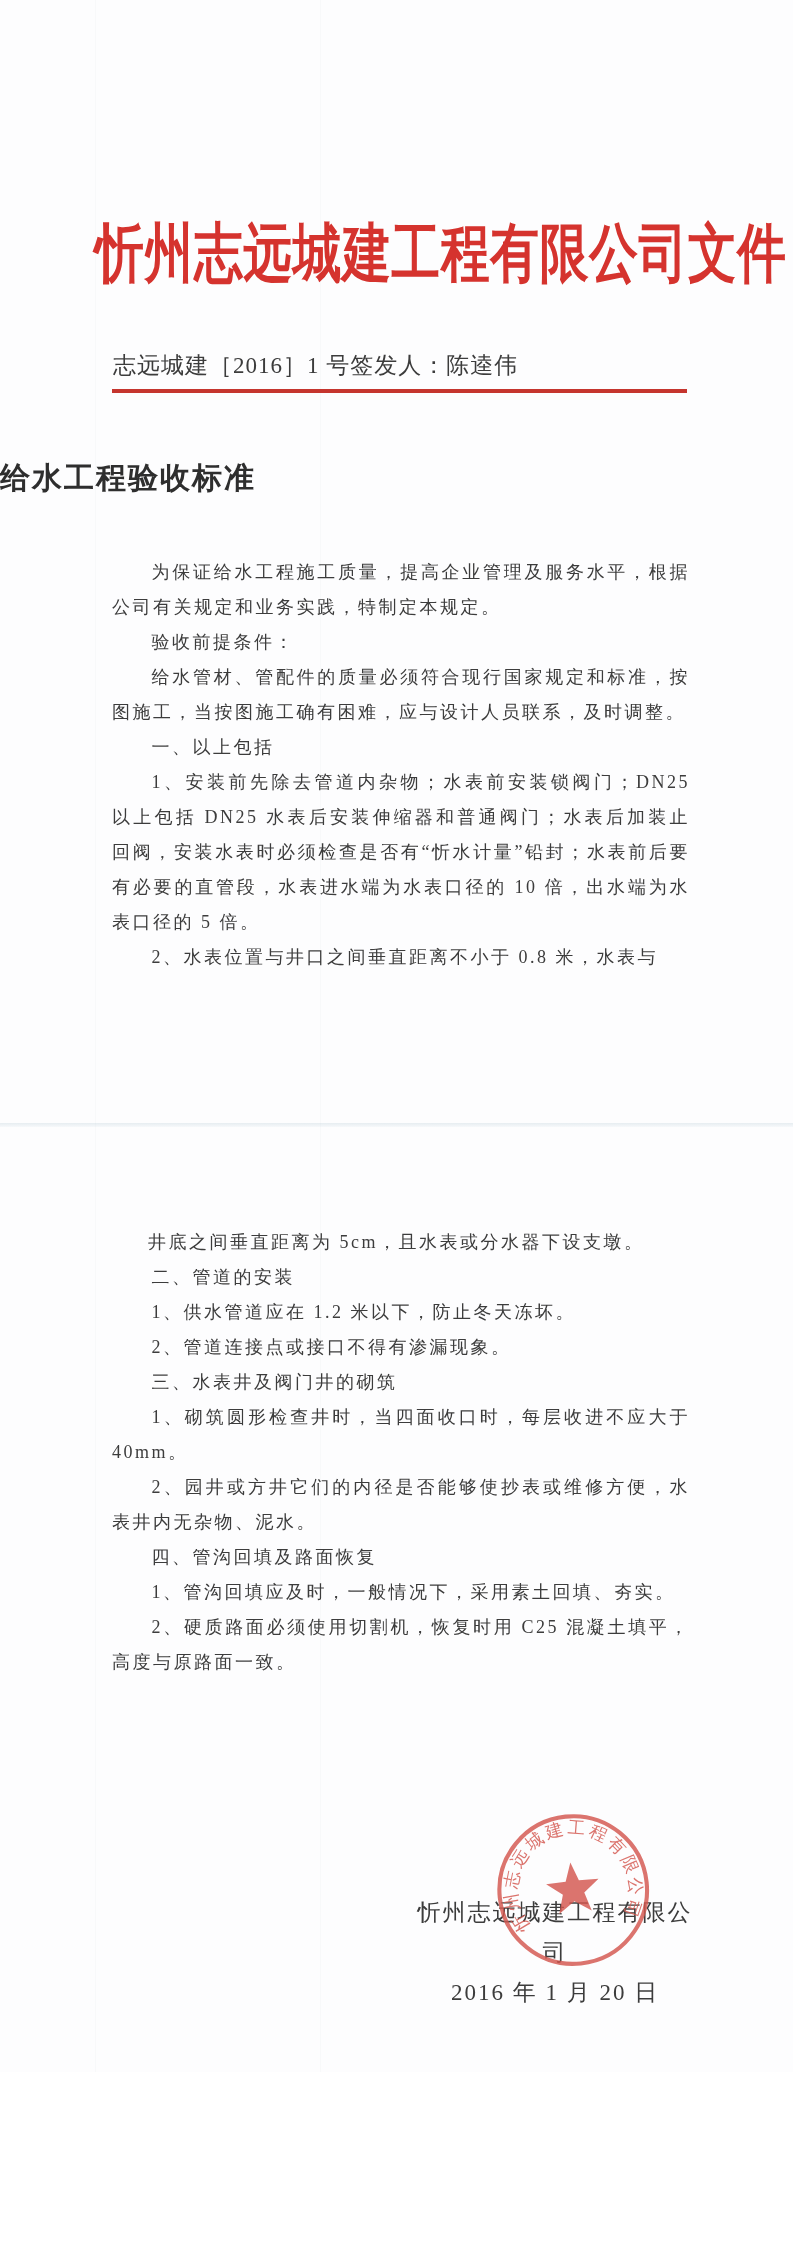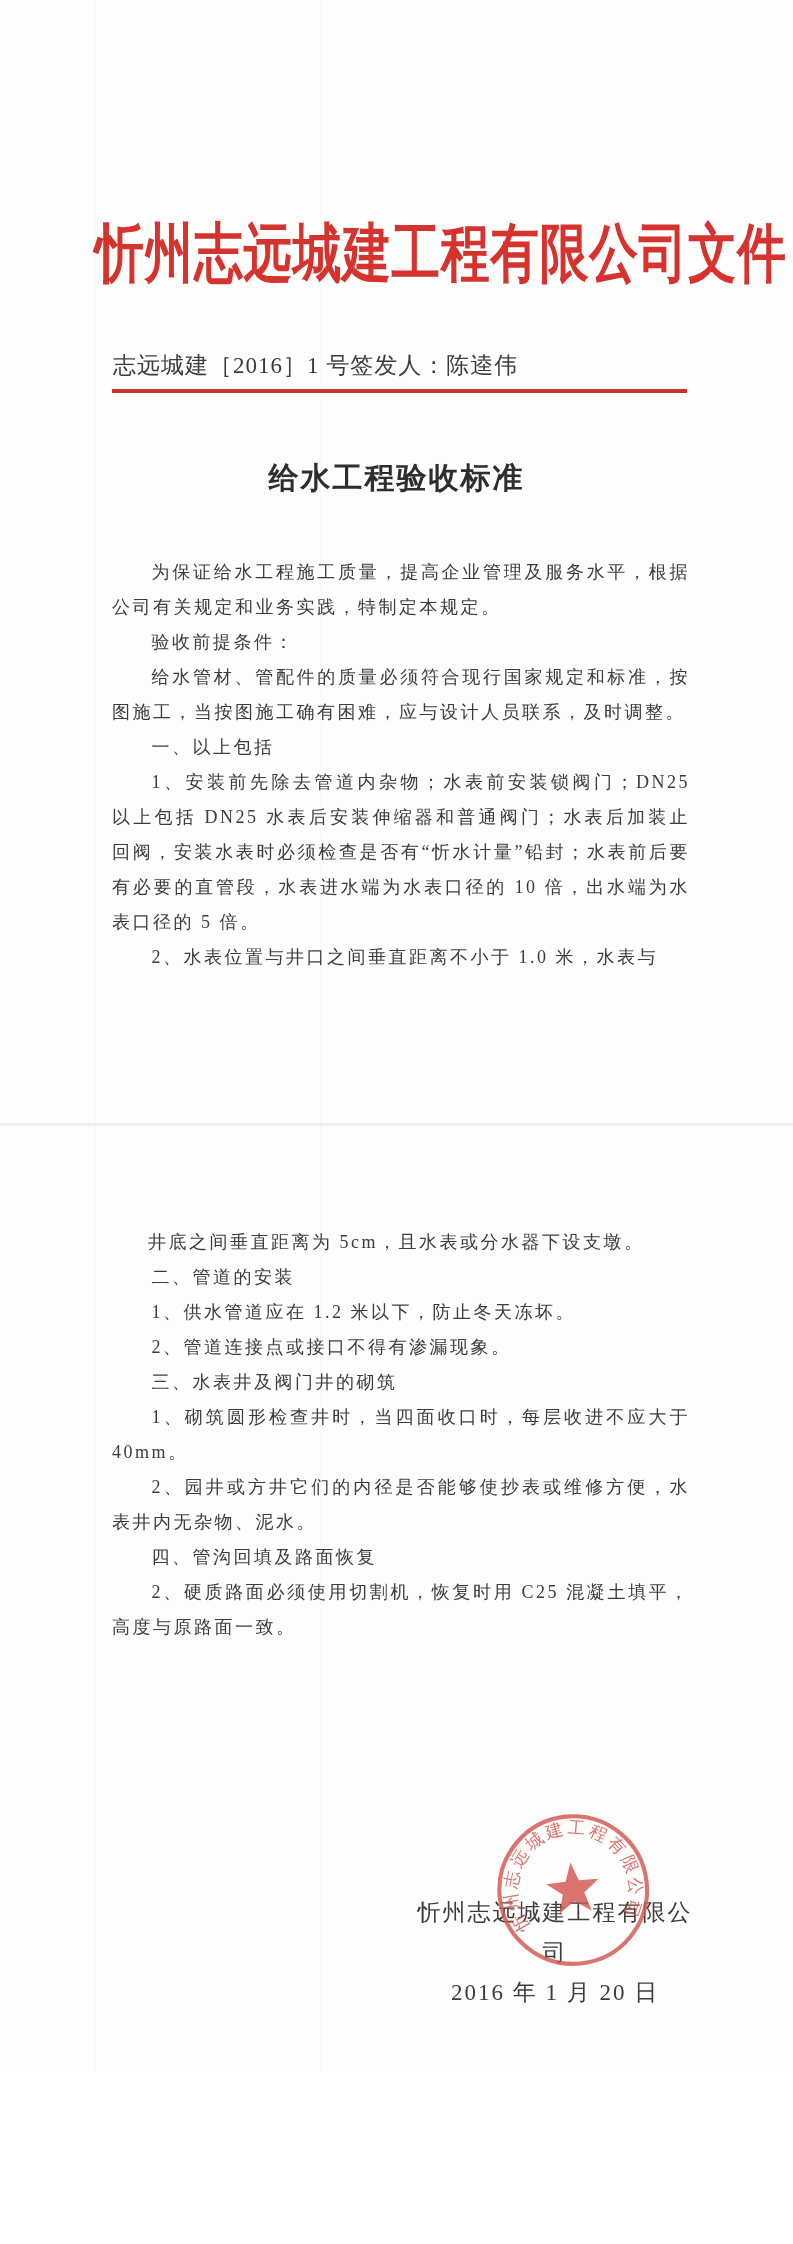--- a/index.html
+++ b/index.html
@@ -43,21 +43,20 @@
     font-size:23px; color:#3c3c3c; letter-spacing:1px;
   }
 
   .red-rule {
     position:absolute; top:389px; left:112px; right:106px; height:4px;
     background:#c5352e;
   }
 
   .doc-title {
     position:absolute; top:458px; left:0; width:100%;
-    text-align:center;
     font-size:30px; font-weight:700; color:#2e2e2e;
     letter-spacing:2px;
   }
 
   .body-text {
     position:absolute; left:112px; width:578px;
     font-size:18px; line-height:35px;
     letter-spacing:2.5px;
     text-align:justify;
     color:#3c3c3c;
@@ -100,36 +99,37 @@
     <div class="red-rule"></div>
 
     <h2 class="doc-title">给水工程验收标准</h2>
 
     <div class="body-text body1">
       <p>为保证给水工程施工质量，提高企业管理及服务水平，根据公司有关规定和业务实践，特制定本规定。</p>
       <p>验收前提条件：</p>
       <p>给水管材、管配件的质量必须符合现行国家规定和标准，按图施工，当按图施工确有困难，应与设计人员联系，及时调整。</p>
       <p>一、以上包括</p>
       <p>1、安装前先除去管道内杂物；水表前安装锁阀门；DN25 以上包括 DN25 水表后安装伸缩器和普通阀门；水表后加装止回阀，安装水表时必须检查是否有“忻水计量”铅封；水表前后要有必要的直管段，水表进水端为水表口径的 10 倍，出水端为水表口径的 5 倍。</p>
-      <p>2、水表位置与井口之间垂直距离不小于 1.0 米，水表与</p>
+      <p>2、水表位置与井口之间垂直距离不小于 0.8 米，水表与</p>
     </div>
   </section>
 
   <div class="page-split"></div>
 
   <section class="page page2">
     <div class="body-text body2">
       <p class="noindent">井底之间垂直距离为 5cm，且水表或分水器下设支墩。</p>
       <p>二、管道的安装</p>
       <p>1、供水管道应在 1.2 米以下，防止冬天冻坏。</p>
       <p>2、管道连接点或接口不得有渗漏现象。</p>
       <p>三、水表井及阀门井的砌筑</p>
       <p>1、砌筑圆形检查井时，当四面收口时，每层收进不应大于 40mm。</p>
       <p>2、园井或方井它们的内径是否能够使抄表或维修方便，水表井内无杂物、泥水。</p>
       <p>四、管沟回填及路面恢复</p>
+      <p>1、管沟回填应及时，一般情况下，采用素土回填、夯实。</p>
       <p>2、硬质路面必须使用切割机，恢复时用 C25 混凝土填平，高度与原路面一致。</p>
     </div>
 
     <div class="signature">
       <div>忻州志远城建工程有限公司</div>
       <div>2016 年 1 月 20 日</div>
     </div>
 
     <svg class="seal" viewBox="0 0 160 160" xmlns="http://www.w3.org/2000/svg">
       <circle cx="80" cy="82" r="72" fill="none" stroke-width="4" stroke="#d4574f"></circle>

